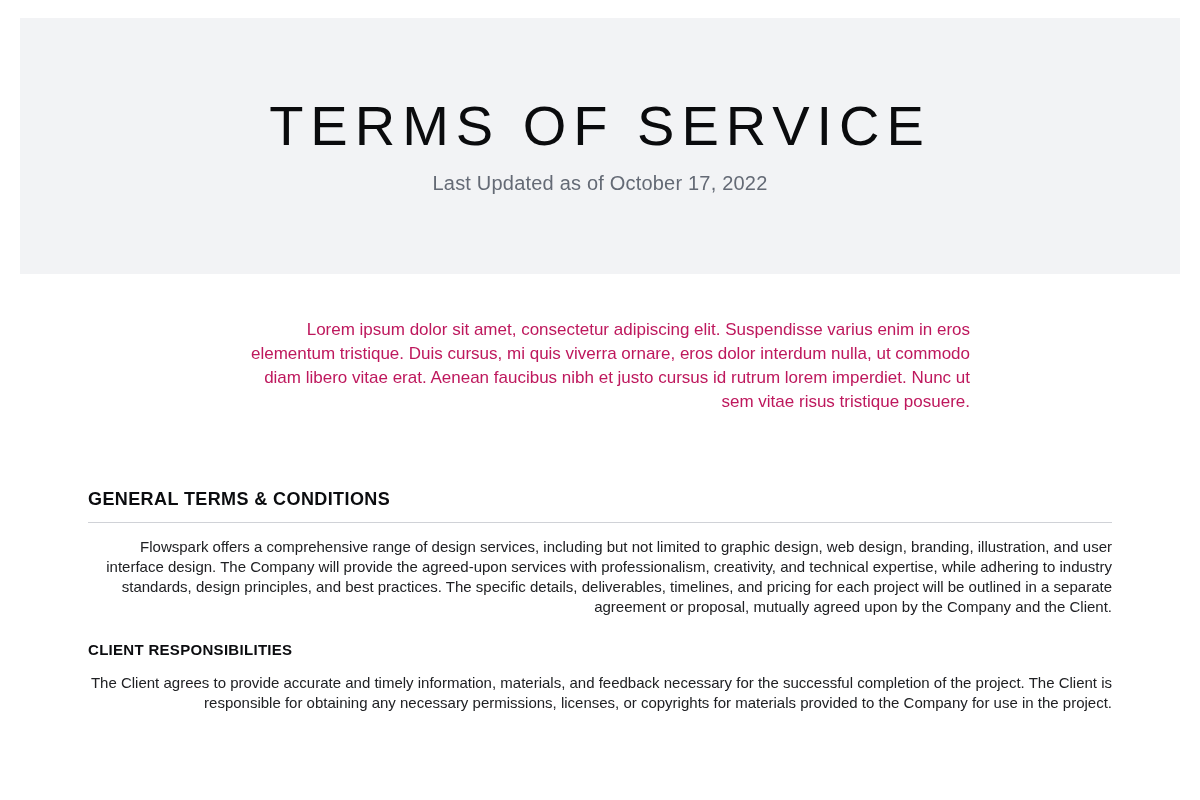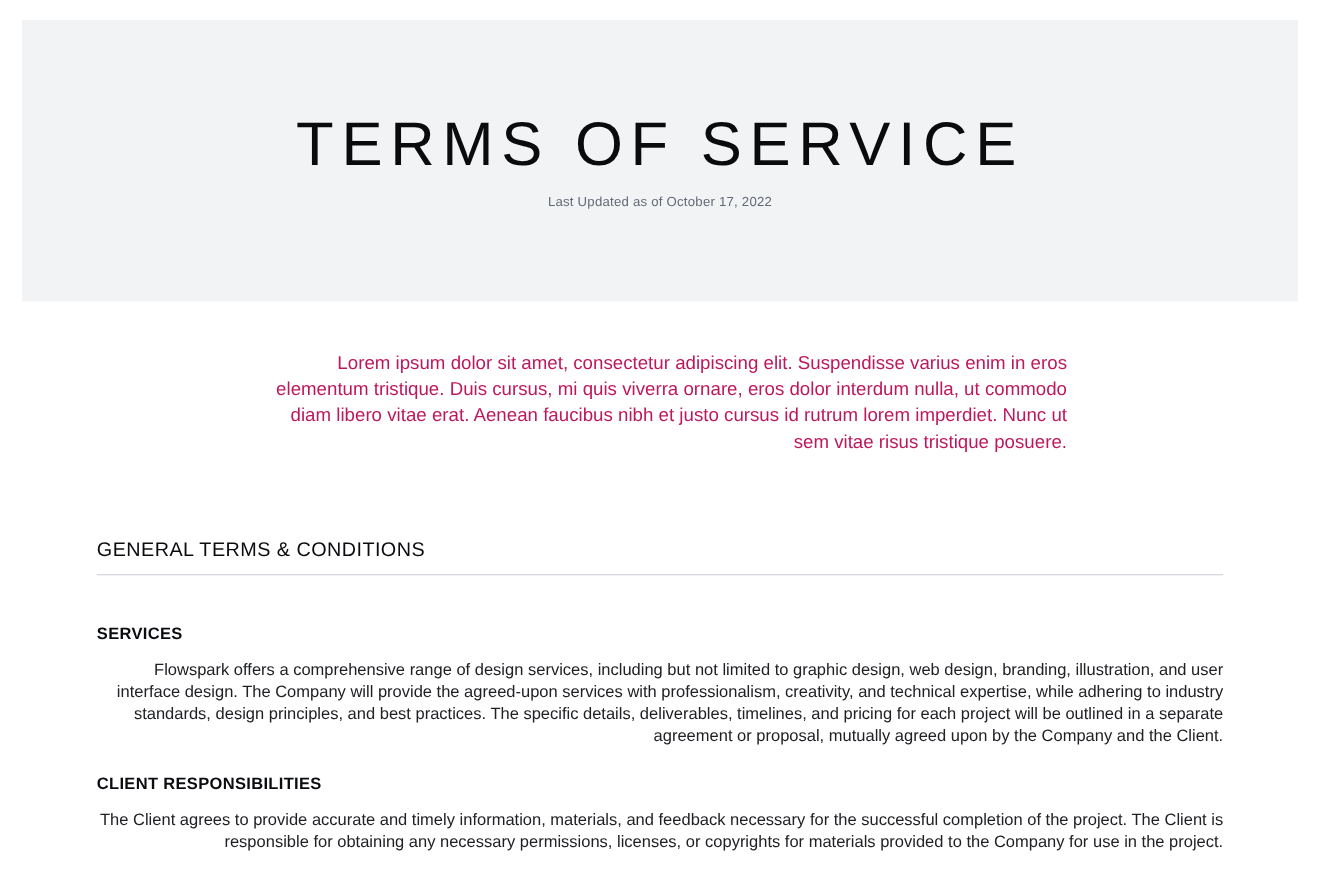--- a/index.html
+++ b/index.html
@@ -22,40 +22,40 @@
   .hero-title {
     font-size: 56px;
     font-weight: 400;
     letter-spacing: 7px;
     color: #0a0b0d;
     line-height: 1.05;
     white-space: nowrap;
   }
   .hero-subtitle {
     margin-top: 16px;
-    font-size: 12px;
+    font-size: 20px;
     color: #646a75;
     letter-spacing: 0.2px;
   }
   .content {
     width: 1024px;
     margin: 0 auto;
   }
   .intro {
     margin: 44px auto 0 auto;
     max-width: 740px;
     text-align: right;
     font-size: 17px;
     line-height: 24px;
     color: #be185d;
   }
   .section-heading {
     margin-top: 74px;
     font-size: 18px;
-    font-weight: 400;
+    font-weight: 700;
     letter-spacing: 0.4px;
     color: #0b0c0f;
     line-height: 22px;
   }
   .section-divider {
     border: none;
     border-top: 1px solid #d0d2d7;
     margin-top: 12px;
     height: 0;
   }
@@ -85,19 +85,18 @@
 </header>
 
 <main class="content">
 
   <p class="intro">Lorem ipsum dolor sit amet, consectetur adipiscing elit. Suspendisse varius enim in eros elementum tristique. Duis cursus, mi quis viverra ornare, eros dolor interdum nulla, ut commodo diam libero vitae erat. Aenean faucibus nibh et justo cursus id rutrum lorem imperdiet. Nunc ut sem vitae risus tristique posuere.</p>
 
   <h2 class="section-heading">GENERAL TERMS &amp; CONDITIONS</h2>
 
   <hr class="section-divider">
 
-  <h3 class="subsection-heading first">SERVICES</h3>
   <p class="subsection-body">Flowspark offers a comprehensive range of design services, including but not limited to graphic design, web design, branding, illustration, and user interface design. The Company will provide the agreed-upon services with professionalism, creativity, and technical expertise, while adhering to industry standards, design principles, and best practices. The specific details, deliverables, timelines, and pricing for each project will be outlined in a separate agreement or proposal, mutually agreed upon by the Company and the Client.</p>
 
   <h3 class="subsection-heading second">CLIENT RESPONSIBILITIES</h3>
   <p class="subsection-body">The Client agrees to provide accurate and timely information, materials, and feedback necessary for the successful completion of the project. The Client is responsible for obtaining any necessary permissions, licenses, or copyrights for materials provided to the Company for use in the project.</p>
 
 </main>
 
 </body></html>

